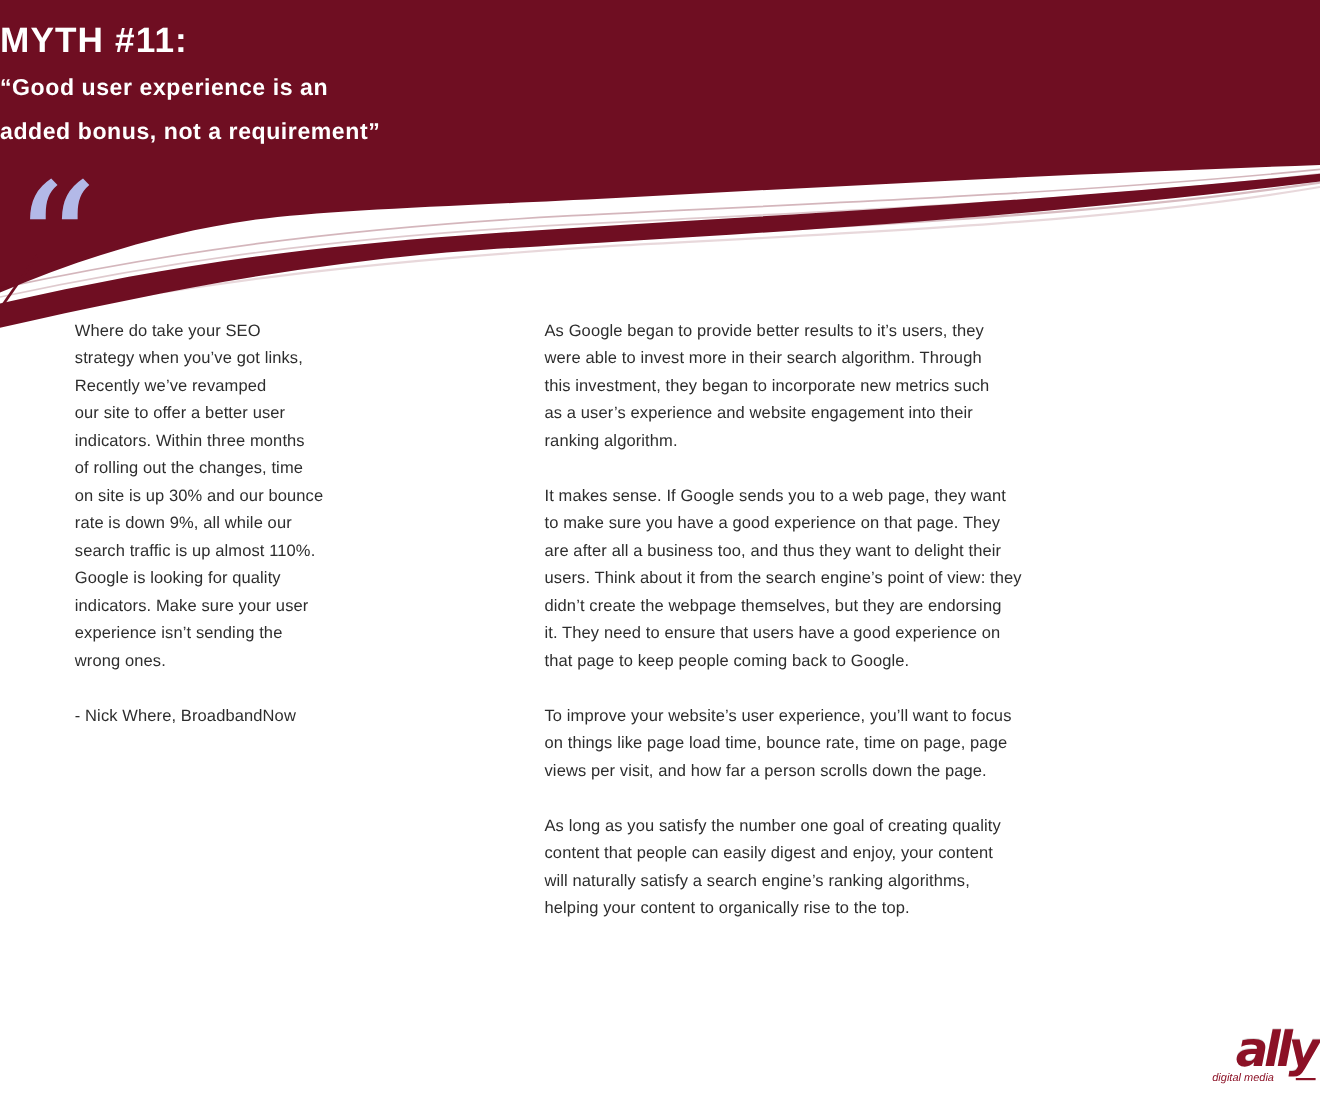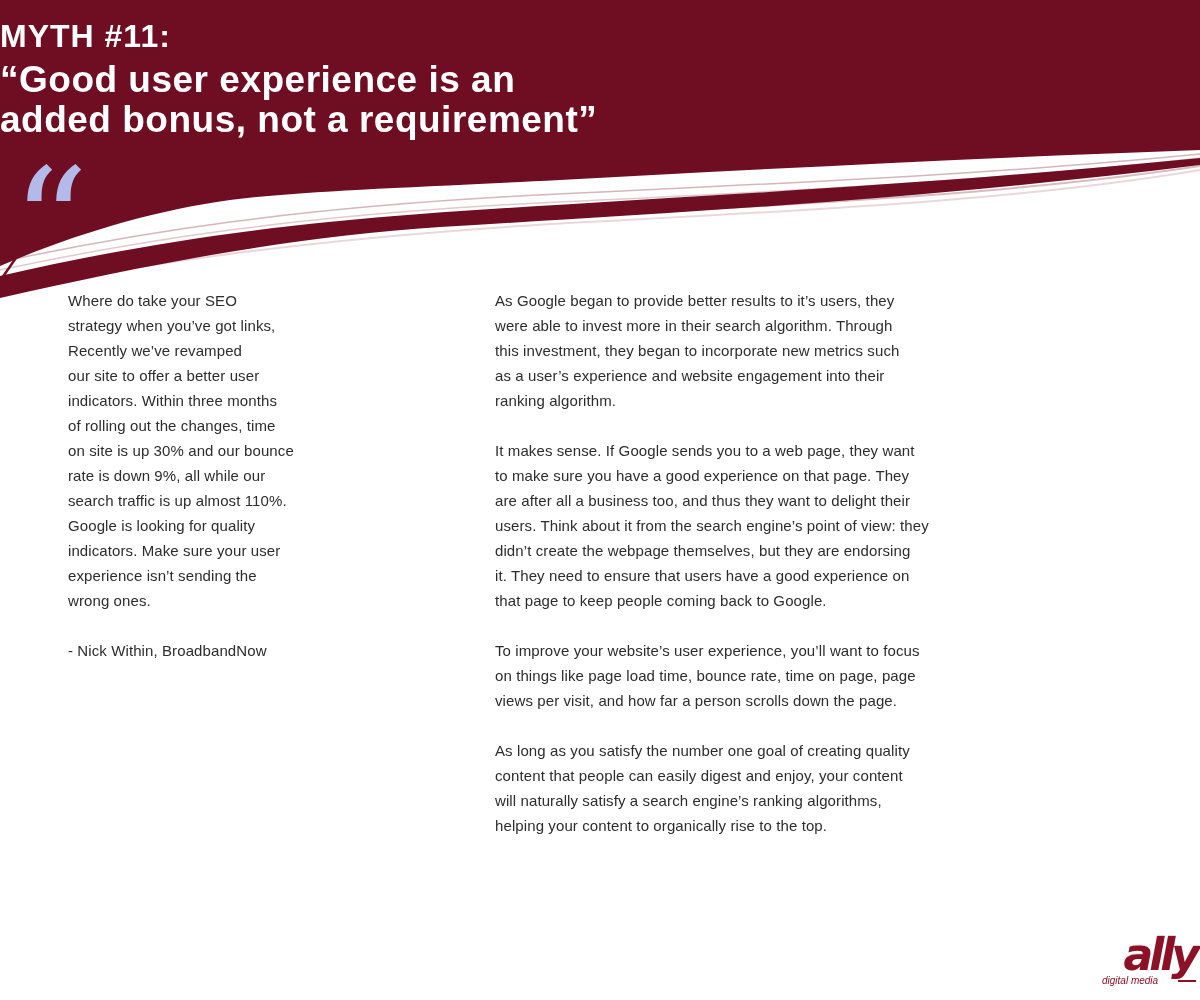--- a/index.html
+++ b/index.html
@@ -16,21 +16,21 @@
   }
   
   .banner-svg{position:absolute;top:0;left:0;width:1200px;height:340px;display:block;}
   .header-text{
     position:absolute;top:14px;left:0;width:1200px;text-align:left;color:#fff;
   }
   .header-text .line1{
     font-size:32px;font-weight:700;letter-spacing:1px;line-height:44px;margin-bottom:2px;
   }
   .header-text .line2,.header-text .line3{
-    font-size:37px;font-weight:700;letter-spacing:.5px;line-height:40px;
+    font-size:21px;font-weight:700;letter-spacing:.5px;line-height:40px;
   }
   
   .open-quote{
     position:absolute;left:12px;top:148px;
     font-family:"DejaVu Serif", serif;
     font-size:150px;line-height:1;color:var(--quote);
     user-select:none;
   }
   
   .col{position:absolute;top:288px;color:var(--text);font-size:15px;line-height:25px;letter-spacing:.1px;}
@@ -101,21 +101,21 @@
       <div class="tline">indicators. Within three months</div>
       <div class="tline">of rolling out the changes, time</div>
       <div class="tline">on site is up 30% and our bounce</div>
       <div class="tline">rate is down 9%, all while our</div>
       <div class="tline">search traffic is up almost 110%.</div>
       <div class="tline">Google is looking for quality</div>
       <div class="tline">indicators. Make sure your user</div>
       <div class="tline">experience isn’t sending the</div>
       <div class="tline">wrong ones.</div>
     </div>
-  <div class="attribution">- Nick Within, BroadbandNow</div>
+  <div class="attribution">- Nick Where, BroadbandNow</div>
 </div>
 
 <div class="col col-right">
   <div>
       <div class="para">
         <div class="tline">As Google began to provide better results to it’s users, they</div>
         <div class="tline">were able to invest more in their search algorithm. Through</div>
         <div class="tline">this investment, they began to incorporate new metrics such</div>
         <div class="tline">as a user’s experience and website engagement into their</div>
         <div class="tline">ranking algorithm.</div>

